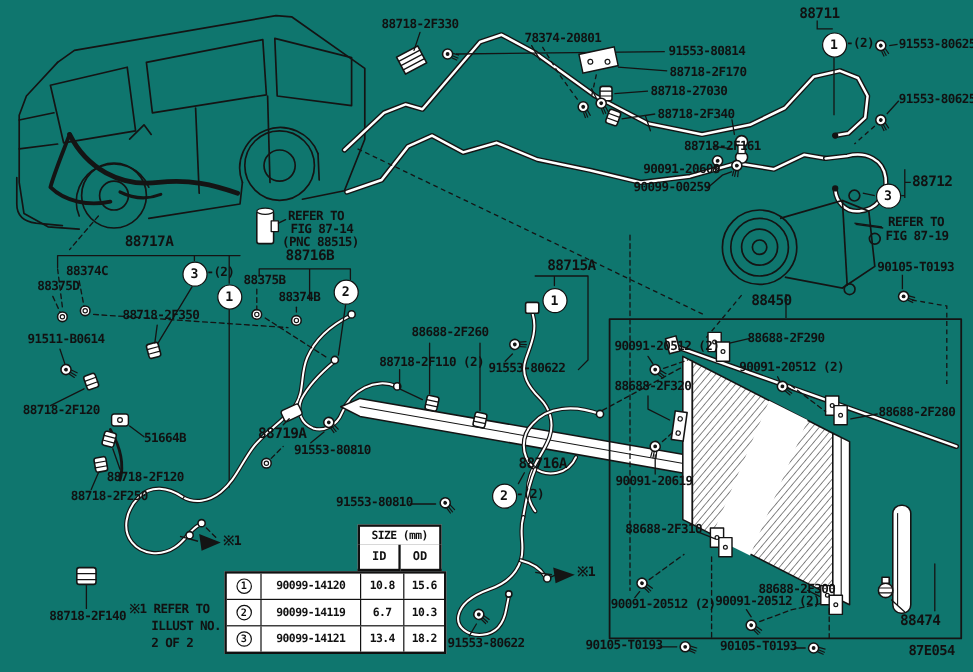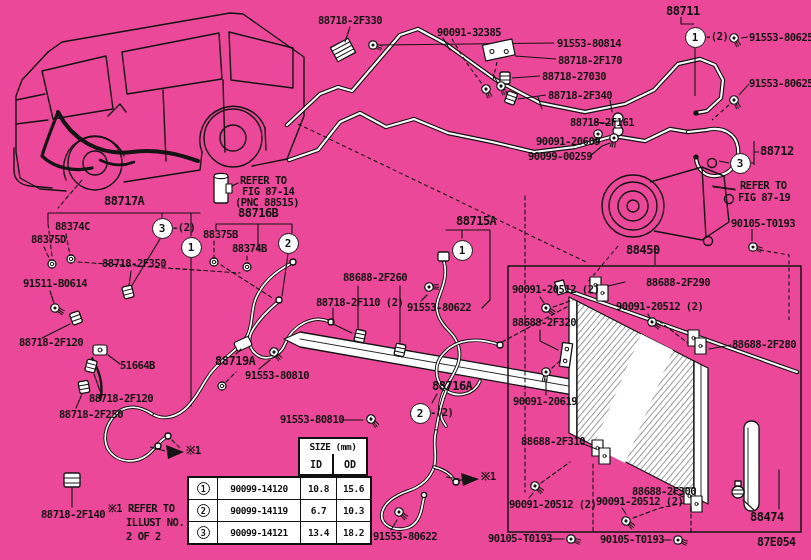--- a/index.html
+++ b/index.html
@@ -1,16 +1,16 @@
 <!DOCTYPE html>
 <html><head>
 <meta charset="utf-8">
 <style>
   html,body{margin:0;padding:0;background:#ffffff;}
-  .stage{position:relative;width:811px;height:560px;background:#ec4899;overflow:hidden;
+  .stage{position:relative;width:811px;height:560px;background:#0f766e;overflow:hidden;
          font-family:"DejaVu Sans Mono","Liberation Mono",monospace;}
   .stage svg{position:absolute;left:0;top:0;}
   #annot-layer{position:absolute;left:0;top:0;width:811px;height:560px;}
   .plabel{position:absolute;font-weight:700;font-size:10.5px;line-height:1.1;
           letter-spacing:-0.5px;color:#111;white-space:nowrap;}
   .callout{position:absolute;width:21px;height:21px;border:1.8px solid #111;border-radius:50%;
            background:#fff;box-sizing:border-box;display:flex;align-items:center;justify-content:center;
            font-weight:700;font-size:11px;color:#111;}
   
   .po{stroke:#141414;stroke-width:4.4;fill:none;}
@@ -329,21 +329,21 @@
 
   <g fill="#141414">
     <polygon points="166,445 184,452 168,459"></polygon>
     <polygon points="461,473 479,479 463,486"></polygon>
     <path d="M150,447 L165,451 M446,477 L460,479" stroke="#141414" stroke-width="1.2" fill="none"></path>
   </g>
 </svg>
 
   <div id="annot-layer">
       <div class="plabel" style="left: 318px; top: 15px;">88718-2F330</div>
-      <div class="plabel" style="left: 437px; top: 27px;">90091-32385</div>
+      <div class="plabel" style="left: 437px; top: 27px;">78374-20801</div>
       <div class="plabel" style="left: 557px; top: 38px;">91553-80814</div>
       <div class="plabel" style="left: 558px; top: 55px;">88718-2F170</div>
       <div class="plabel" style="left: 542px; top: 71px;">88718-27030</div>
       <div class="plabel" style="left: 548px; top: 90px;">88718-2F340</div>
       <div class="plabel" style="left: 666px; top: 5px; font-size: 12px;">88711</div>
       <div class="plabel" style="left: 749px; top: 32px;">91553-80625</div>
       <div class="plabel" style="left: 749px; top: 78px;">91553-80625</div>
       <div class="plabel" style="left: 534px; top: 117px; margin-left: 36px;">88718-2F161</div>
       <div class="plabel" style="left: 536px; top: 136px;">90091-20609</div>
       <div class="plabel" style="left: 528px; top: 151px;">90099-00259</div>
@@ -378,21 +378,21 @@
       <div class="plabel" style="left: 215px; top: 355px; font-size: 12px;">88719A</div>
       <div class="plabel" style="left: 245px; top: 370px;">91553-80810</div>
       <div class="plabel" style="left: 280px; top: 414px;">91553-80810</div>
       <div class="plabel" style="left: 432px; top: 380px; font-size: 12px;">88716A</div>
       <div class="plabel" style="left: 186px; top: 445px; font-size: 11px;">※1</div>
       <div class="plabel" style="left: 481px; top: 471px; font-size: 11px;">※1</div>
       <div class="plabel" style="left: 373px; top: 531px;">91553-80622</div>
       <div class="plabel" style="left: 488px; top: 533px;">90105-T0193</div>
       <div class="plabel" style="left: 600px; top: 534px;">90105-T0193</div>
       <div class="plabel" style="left: 512px; top: 284px;">90091-20512 (2)</div>
-      <div class="plabel" style="left: 646px; top: 277px;">88688-2F290</div>
+      <div class="plabel" style="left: 623px; top: 277px;">88688-2F290</div>
       <div class="plabel" style="left: 616px; top: 301px;">90091-20512 (2)</div>
       <div class="plabel" style="left: 512px; top: 317px;">88688-2F320</div>
       <div class="plabel" style="left: 732px; top: 339px;">88688-2F280</div>
       <div class="plabel" style="left: 513px; top: 396px;">90091-20619</div>
       <div class="plabel" style="left: 521px; top: 436px;">88688-2F310</div>
       <div class="plabel" style="left: 590px; top: 486px; margin-left: 42px;">88688-2F300</div>
       <div class="plabel" style="left: 509px; top: 499px;">90091-20512 (2)</div>
       <div class="plabel" style="left: 596px; top: 496px;">90091-20512 (2)</div>
       <div class="plabel" style="left: 750px; top: 511px; font-size: 12px;">88474</div>
       <div class="plabel" style="left: 757px; top: 536px; font-size: 11.5px;">87E054</div>

